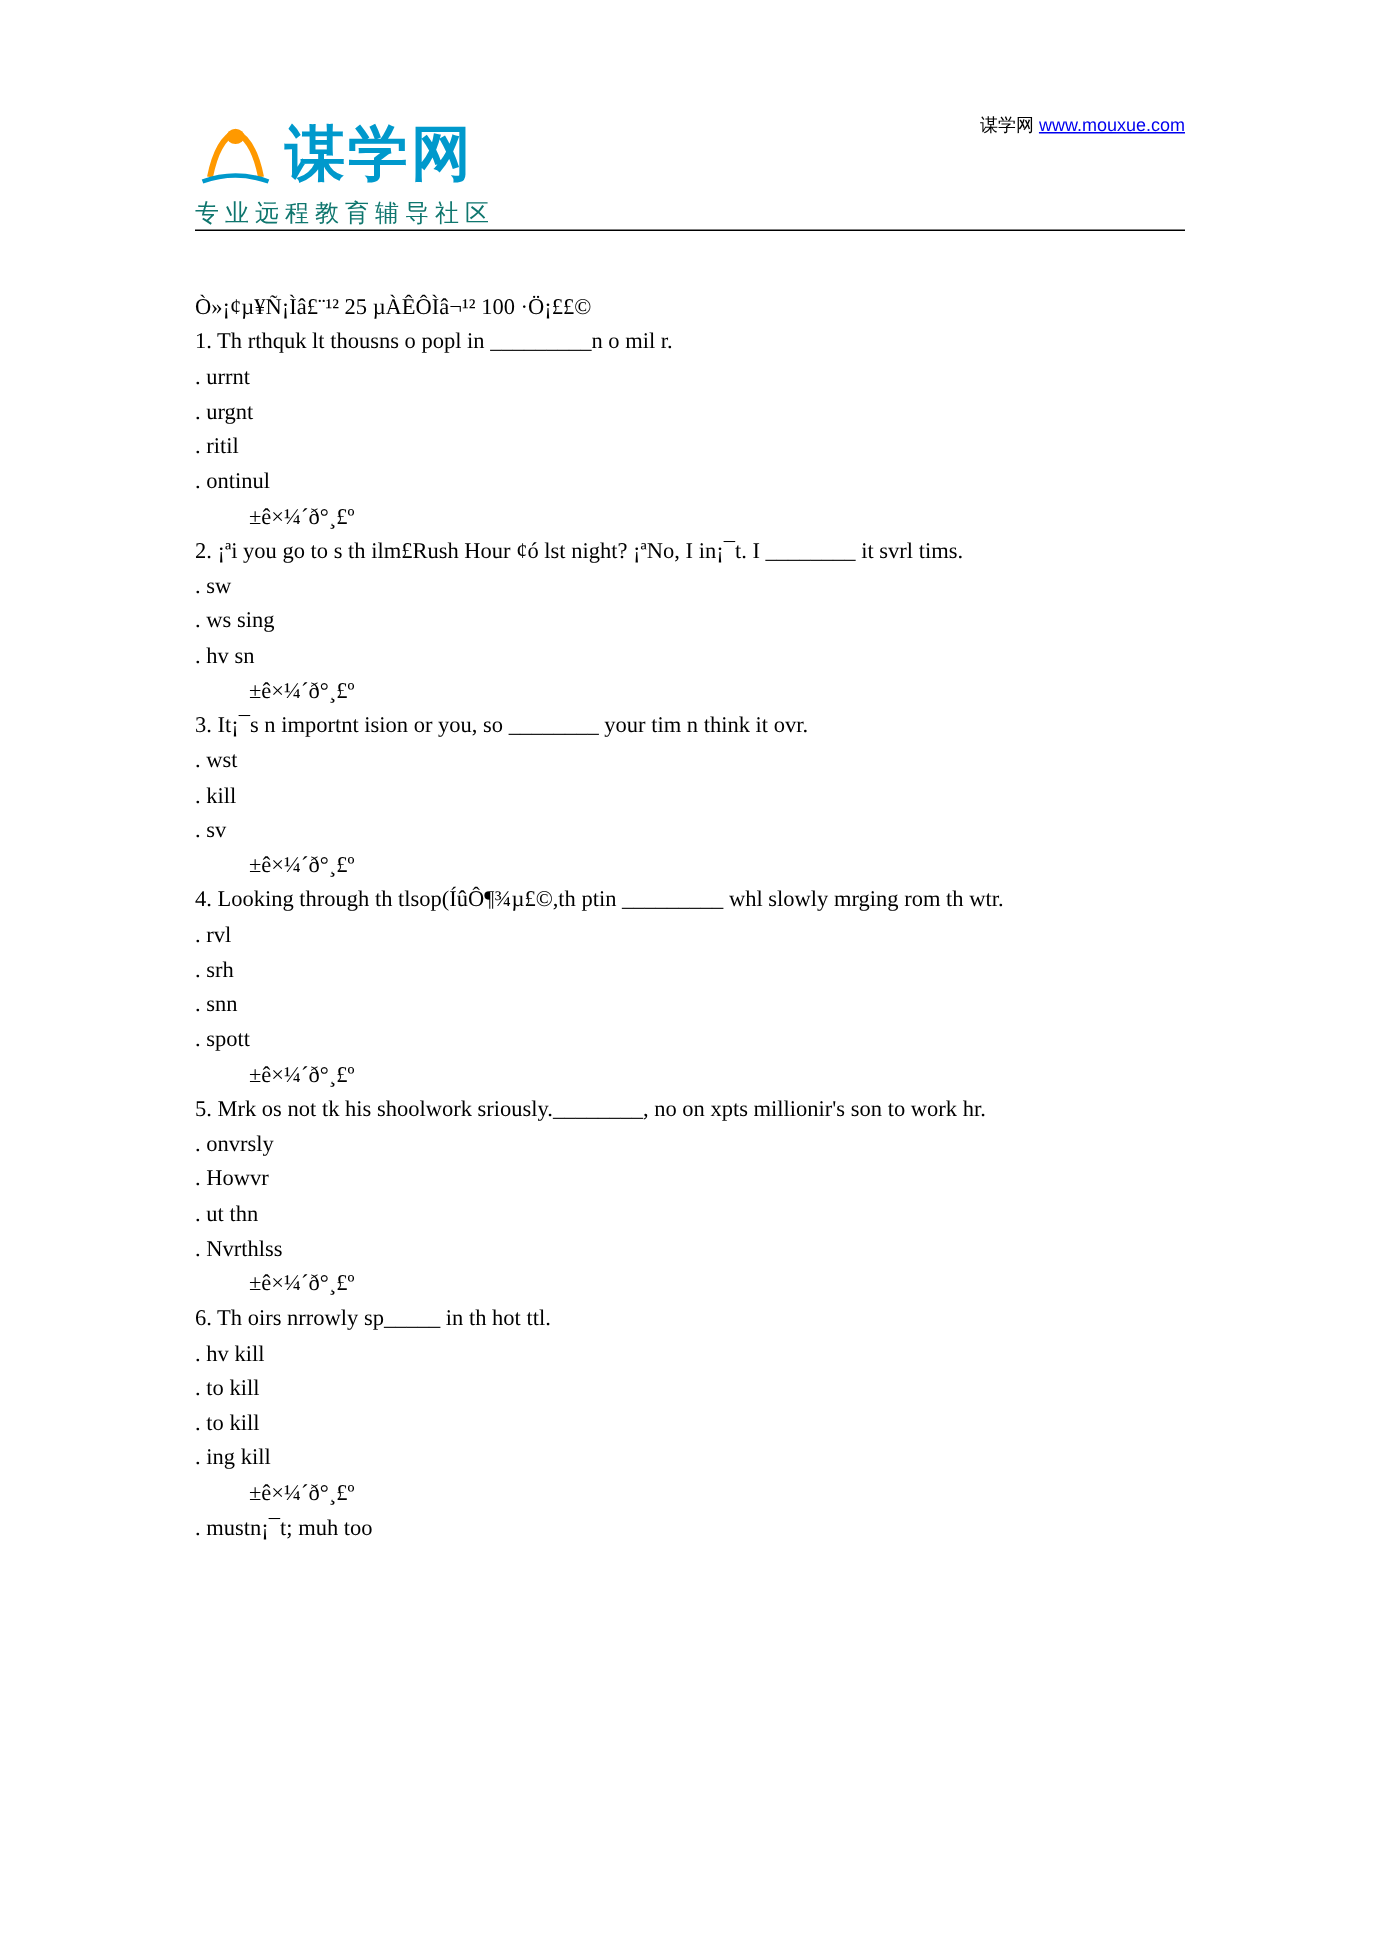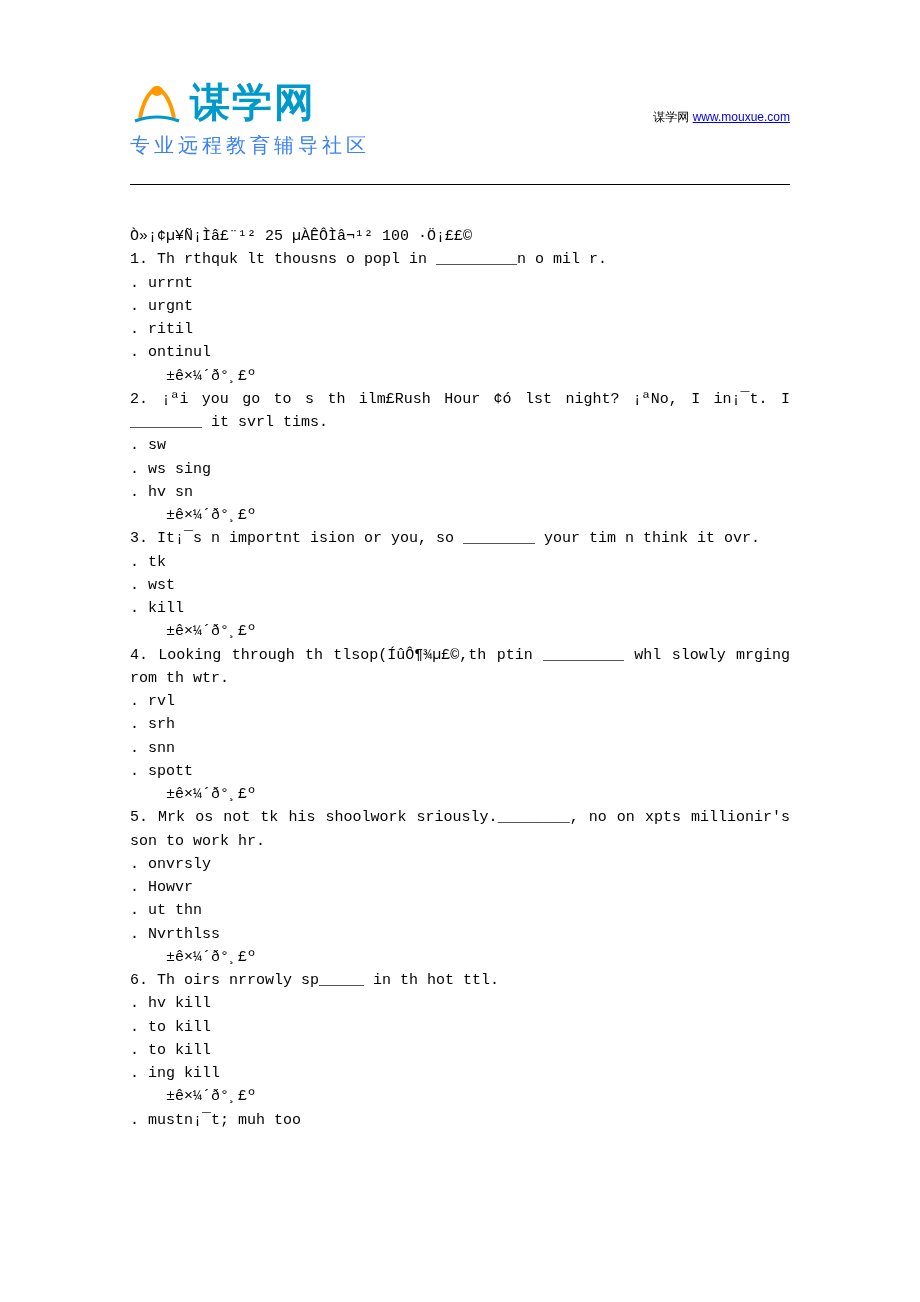--- a/index.html
+++ b/index.html
@@ -13,22 +13,21 @@
       background: #ffffff;
       font-family: "Courier New", monospace;
       position: relative;
     }
     .page {
       padding: 75px 130px 60px 130px;
     }
     .header {
       display: flex;
       justify-content: space-between;
-      align-items: center;
-      margin-bottom: 25px;
+      align-items: flex-start;
     }
     .logo {
       display: flex;
       flex-direction: column;
       align-items: flex-start;
     }
     .logo-top {
       display: flex;
       align-items: center;
       gap: 5px;
@@ -39,22 +38,22 @@
       position: relative;
     }
     .logo-text {
       font-size: 40px;
       font-weight: bold;
       color: #0099cc;
       font-family: "SimHei", sans-serif;
       letter-spacing: 2px;
     }
     .logo-subtitle {
-      font-size: 20px;
-      color: #3b82f6;
+      font-size: 16px;
+      color: #0f766e;
       font-family: Liberation Serif, serif;
       letter-spacing: 4px;
       margin-top: 2px;
     }
     .header-right {
       font-size: 12px;
       font-family: Liberation Sans, sans-serif;
       color: #000;
     }
     .header-right a {
@@ -62,21 +61,21 @@
       text-decoration: underline;
     }
     .divider {
       border-bottom: 1px solid #000;
       margin-bottom: 40px;
     }
     .content {
       font-size: 15px;
       line-height: 1.55;
       color: #000;
-      font-family: Liberation Mono, monospace;
+      font-family: Liberation Serif, serif;
     }
     .content p {
       margin: 0;
     }
     .indent {
       padding-left: 36px;
     }
     .q-line {
       text-align: justify;
     }
@@ -114,23 +113,23 @@
         <p>. urgnt</p>
         <p>. ritil</p>
         <p>. ontinul</p>
         <p class="indent">±ê×¼´ð°¸£º</p>
         <p class="q-line">2.  ¡ªi you go to s th ilm£­Rush Hour ¢ó lst night? ¡ªNo, I in¡¯t. I ________ it svrl tims.</p>
         <p>. sw</p>
         <p>. ws sing</p>
         <p>. hv sn</p>
         <p class="indent">±ê×¼´ð°¸£º</p>
         <p class="q-line">3.  It¡¯s n importnt ision or you, so ________ your tim n think it ovr.</p>
-        <p>. tk</p>
         <p>. wst</p>
         <p>. kill</p>
+        <p>. sv</p>
         <p class="indent">±ê×¼´ð°¸£º</p>
         <p class="q-line">4.  Looking through th tlsop(ÍûÔ¶¾µ£©,th ptin _________ whl slowly mrging rom th wtr.</p>
         <p>. rvl</p>
         <p>. srh</p>
         <p>. snn</p>
         <p>. spott</p>
         <p class="indent">±ê×¼´ð°¸£º</p>
         <p class="q-line">5.  Mrk os not tk his shoolwork sriously.________, no on xpts millionir's son to work hr.</p>
         <p>. onvrsly</p>
         <p>. Howvr</p>

